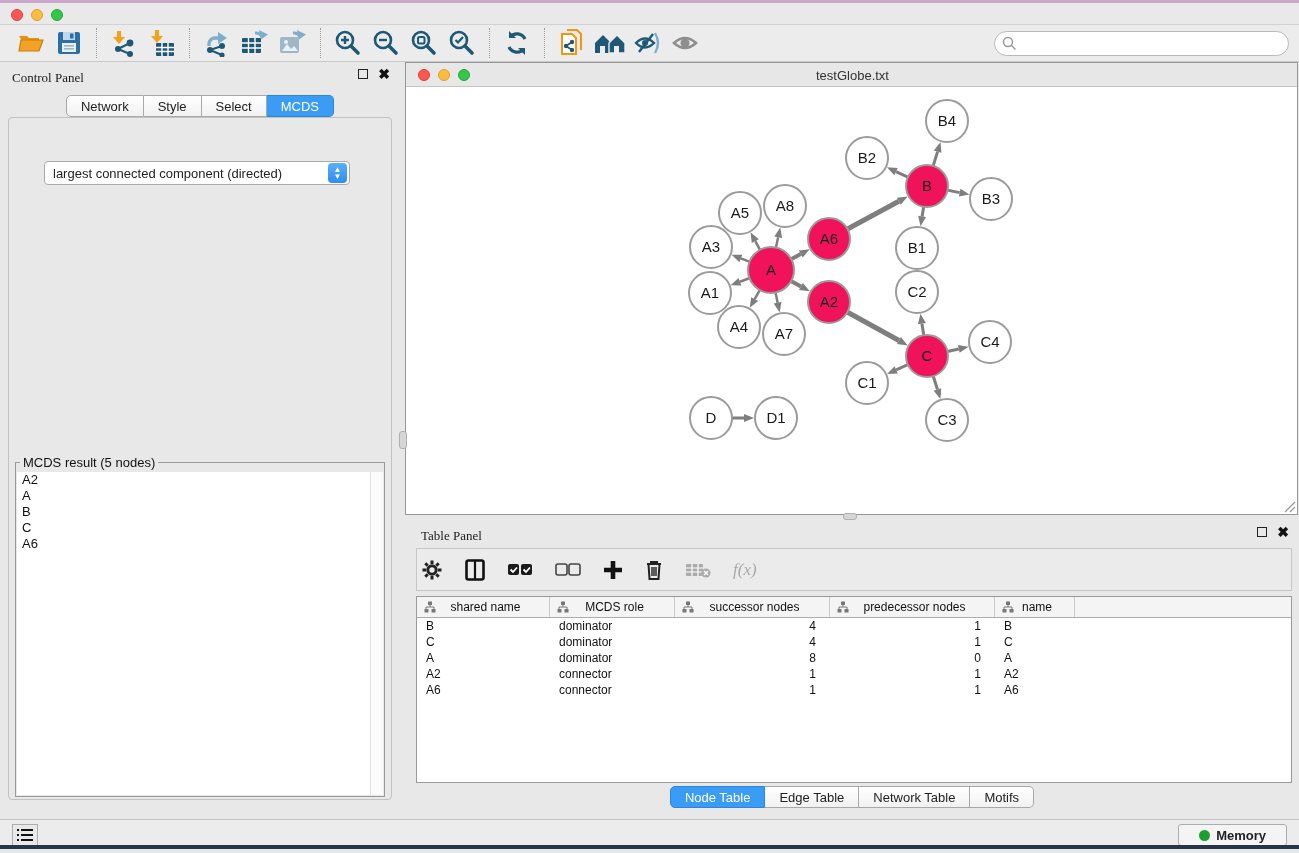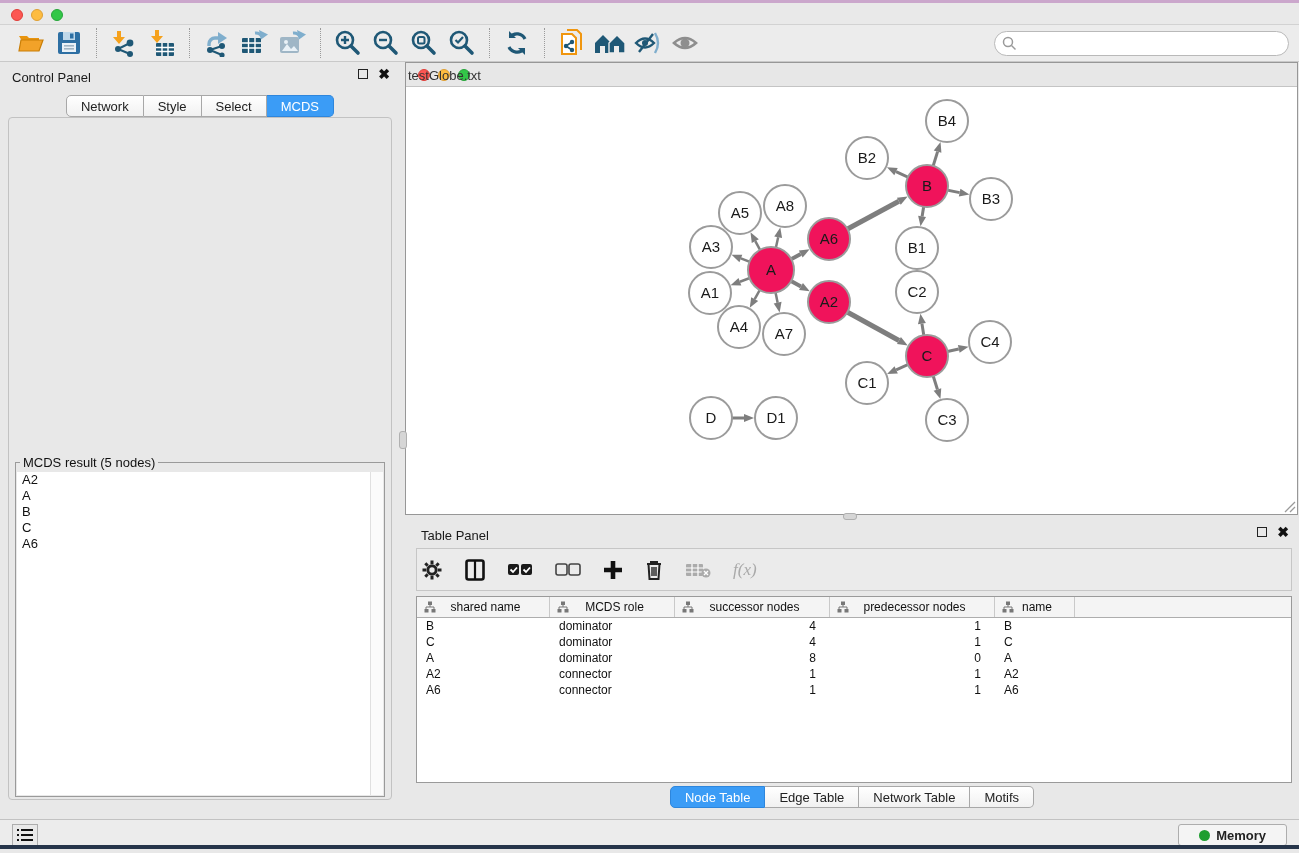--- a/index.html
+++ b/index.html
@@ -18,21 +18,21 @@
   
   .toolbar { position:absolute; left:0; top:25px; width:100%; height:37px; background:#ECECEC; border-bottom:1px solid #C9C9C9; display:flex; align-items:center; padding-left:12px; }
   .tbtn { width:38px; height:32px; display:flex; align-items:center; justify-content:center; cursor:pointer; flex:0 0 auto; }
   .tsep { width:1px; height:30px; border-left:1px dotted #9a9a9a; margin:0 8px; flex:0 0 auto; }
   .searchwrap { position:absolute; right:10px; top:6px; width:295px; height:25px; }
   .searchwrap input { width:100%; height:100%; border:1px solid #B9B9B9; border-radius:13px; background:#fff; padding:0 10px 0 26px; font-size:13px; outline:none; font-family:"Liberation Sans",sans-serif; }
   .searchwrap svg { position:absolute; left:8px; top:5px; }
 
   
   .control-panel { position:absolute; left:0; top:62px; width:400px; height:757px; background:#E8E8E8; }
-  .panel-head { position:absolute; top:8px; left:12px; font-size:13px; color:#1a1a1a; }
+  .panel-head { position:absolute; top:8px; left:12px; font-size:13px; color:#1a1a1a;font-family:Liberation Serif, serif; }
   .panel-icons { position:absolute; top:7px; right:10px; display:flex; gap:10px; align-items:center; }
   .ico-float { width:10px; height:10px; border:1.5px solid #222; display:inline-block; }
   .ico-close { font-size:14px; font-weight:bold; color:#111; line-height:10px; cursor:pointer; }
   .cp-tabs { position:absolute; top:33px; left:0; width:100%; display:flex; justify-content:center; z-index:3; }
   .tab { height:22px; padding:0 14px; display:flex; align-items:center; background:linear-gradient(#ffffff,#F1F1F1); border:1px solid #A8A8A8; border-left:none; font-size:13px; cursor:pointer; }
   .tab:first-child { border-left:1px solid #A8A8A8; border-radius:5px 0 0 5px; }
   .tab:last-child { border-radius:0 5px 5px 0; }
   .tab.active { background:#3B9CF6; border-color:#2E86DC; color:#fff; }
   .cp-body { position:absolute; left:8px; right:8px; top:55px; bottom:19px; border:1px solid #C2C2C2; border-radius:4px; background:#E8E8E8; }
   .opt-label { position:absolute; top:23px; width:100%; text-align:center; font-size:13px; color:#111; }
@@ -43,21 +43,21 @@
   .pbtn { height:23px; padding:0 16px; background:linear-gradient(#ffffff,#F3F3F3); border:1px solid #ABABAB; border-radius:5px; font-size:13px; font-family:"Liberation Sans",sans-serif; cursor:pointer; color:#111; }
   .result-box { position:absolute; left:6px; right:6px; top:337px; bottom:2px; border:1px solid #9a9a9a; margin:0; padding:0; }
   .result-box legend { font-size:13px; margin-left:4px; padding:0 3px; color:#111; }
   .result-list { position:absolute; left:1px; right:1px; top:2px; bottom:1px; background:#fff; overflow:hidden; }
   .result-scroll { position:absolute; right:0; top:0; bottom:0; width:13px; background:#FBFBFB; border-left:1px solid #E0E0E0; }
   .result-item { font-size:13px; padding:0 5px; height:16px; line-height:16px; color:#111; }
 
   
   .net-window { position:absolute; left:405px; top:62px; width:893px; height:453px; border:1px solid #979797; background:#fff; }
   .net-titlebar { position:absolute; left:0; top:0; width:100%; height:24px; background:#E7E7E7; border-bottom:1px solid #C4C4C4; }
-  .net-titlebar .title { position:absolute; left:2px; right:0; top:5px; font-size:13px; color:#333; }
+  .net-titlebar .title { position:absolute; left:2px; right:0; top:5px; text-align:center; font-size:13px; color:#333; }
   .net-titlebar .tl { top:6px; }
   .net-titlebar .tl.red { left:12px; } .net-titlebar .tl.yellow { left:32px; } .net-titlebar .tl.green { left:52px; }
   .net-canvas { position:absolute; left:0; top:25px; right:0; bottom:0; background:#fff; }
   .resize-grip { position:absolute; right:1px; bottom:1px; width:14px; height:14px; cursor:nwse-resize; }
   .split-v { position:absolute; left:399px; top:431px; width:8px; height:18px; background:#D6D6D6; border:1px solid #B0B0B0; border-radius:3px; z-index:5; }
   .split-h { position:absolute; left:843px; top:513px; width:14px; height:7px; background:#D6D6D6; border:1px solid #B0B0B0; border-radius:3px; z-index:5; }
 
   
   .table-panel { position:absolute; left:405px; top:520px; width:894px; height:299px; background:#E8E8E8; }
   .tp-toolbar { position:absolute; left:11px; right:7px; top:28px; height:43px; background:#EBEBEB; border:1px solid #C6C6C6; display:flex; align-items:center; gap:22px; padding-left:4px; }
@@ -247,20 +247,27 @@
     <span class="ico-float"></span>
     <span class="ico-close">✖</span>
   </div>
   <div class="cp-tabs" id="cp-tabs">
       <div class="tab">Network</div>
       <div class="tab">Style</div>
       <div class="tab">Select</div>
       <div class="tab active">MCDS</div>
     </div>
   <div class="cp-body">
+    <div class="combo">
+      <span class="val">largest connected component (directed)</span>
+      <span class="stepper">
+          <span>▲</span>
+          <span>▼</span>
+        </span>
+    </div>
     <fieldset class="result-box">
       <legend>MCDS result (5 nodes)</legend>
       <div class="result-list" id="result-list">
         <div class="result-scroll"></div>
       <div class="result-item">A2</div>
           <div class="result-item">A</div>
           <div class="result-item">B</div>
           <div class="result-item">C</div>
           <div class="result-item">A6</div>
         </div>

